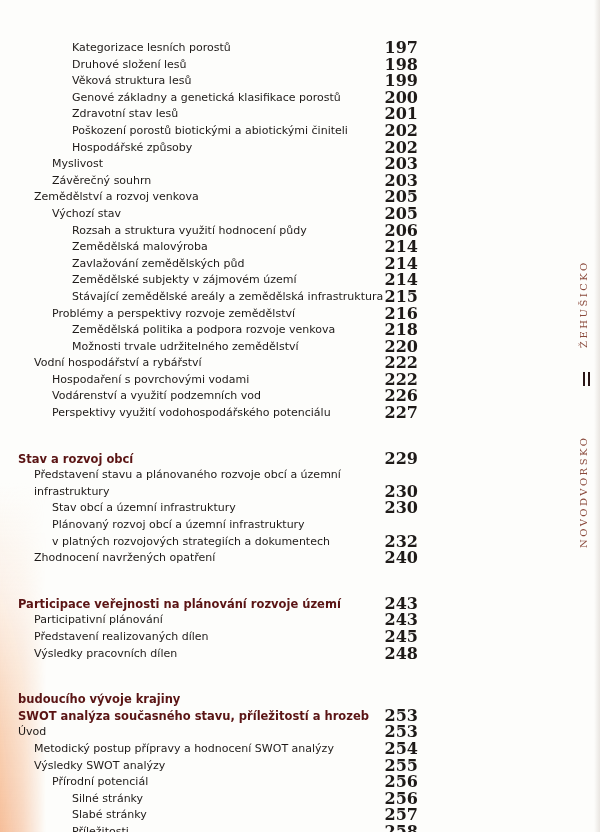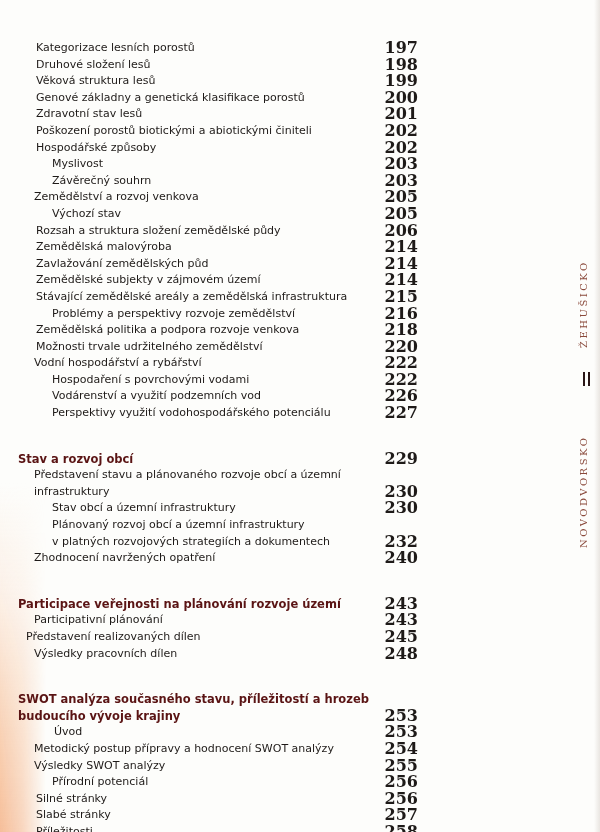--- a/index.html
+++ b/index.html
@@ -38,21 +38,21 @@
     .row.wrap { height: auto; }
     .row .title { display: block; padding-right: 40px; }
     .row .page {
       position: absolute; right: 2px; bottom: 0;
       font-family: "DejaVu Serif", serif;
       font-size: 16px; font-weight: bold;
       color: #1e1a18;
     }
     .l1 .title { padding-left: 34px; }
     .l2 .title { padding-left: 52px; }
-    .l3 .title { padding-left: 36px; }
+    .l3 .title { padding-left: 72px; }
     .chapter { margin-top: 29px; }
     .chapter .title {
       padding-left: 18px;
       font-weight: bold;
       color: #5a1414;
       font-size: 11.5px;
     }
     .chapter .page { font-weight: normal; font-family: "DejaVu Serif", serif; }
     .chapter .page { font-weight: bold; }
     .multi { line-height: 16.6px; }
@@ -128,21 +128,21 @@
 
   <div class="row l1">
       <span class="title" style="padding-left:34px">Zemědělství a rozvoj venkova</span>
       <span class="page">205</span>
     </div>
   <div class="row l2">
       <span class="title">Výchozí stav</span>
       <span class="page">205</span>
     </div>
   <div class="row l3">
-      <span class="title">Rozsah a struktura složení zemědělské půdy</span>
+      <span class="title">Rozsah a struktura využití hodnocení půdy</span>
       <span class="page">206</span>
     </div>
   <div class="row l3">
       <span class="title">Zemědělská malovýroba</span>
       <span class="page">214</span>
     </div>
   <div class="row l3">
       <span class="title">Zavlažování zemědělských půd</span>
       <span class="page">214</span>
     </div>
@@ -213,37 +213,37 @@
 
   <div class="row chapter">
       <span class="title">Participace veřejnosti na plánování rozvoje území</span>
       <span class="page">243</span>
     </div>
   <div class="row l1">
       <span class="title" style="padding-left:34px">Participativní plánování</span>
       <span class="page">243</span>
     </div>
   <div class="row l1">
-      <span class="title" style="padding-left:26px">Představení realizovaných dílen</span>
+      <span class="title" style="padding-left:34px">Představení realizovaných dílen</span>
       <span class="page">245</span>
     </div>
   <div class="row l1">
       <span class="title" style="padding-left:34px">Výsledky pracovních dílen</span>
       <span class="page">248</span>
     </div>
 
   <div class="row chapter wrap multi">
     <span class="title">
+      <span class="line">budoucího vývoje krajiny</span>
       <span class="line">SWOT analýza současného stavu, příležitostí a hrozeb</span>
-      <span class="line">budoucího vývoje krajiny</span>
     </span>
     <span class="page">253</span>
   </div>
   <div class="row l1">
-      <span class="title" style="padding-left:54px">Úvod</span>
+      <span class="title" style="padding-left:18px">Úvod</span>
       <span class="page">253</span>
     </div>
   <div class="row l1">
       <span class="title" style="padding-left:34px">Metodický postup přípravy a hodnocení SWOT analýzy</span>
       <span class="page">254</span>
     </div>
   <div class="row l1">
       <span class="title" style="padding-left:34px">Výsledky SWOT analýzy</span>
       <span class="page">255</span>
     </div>

